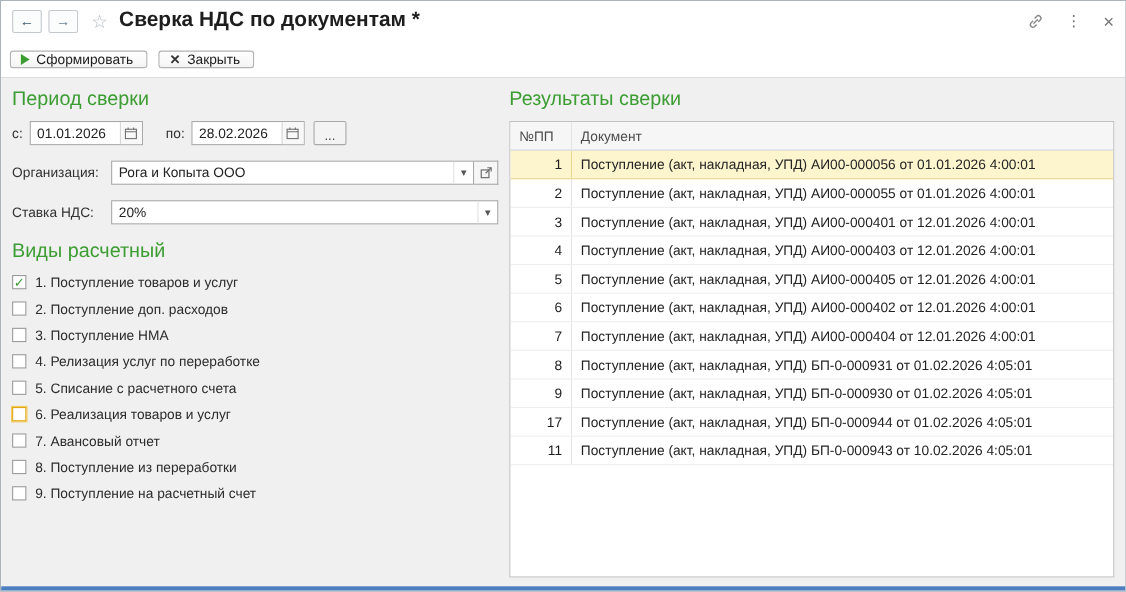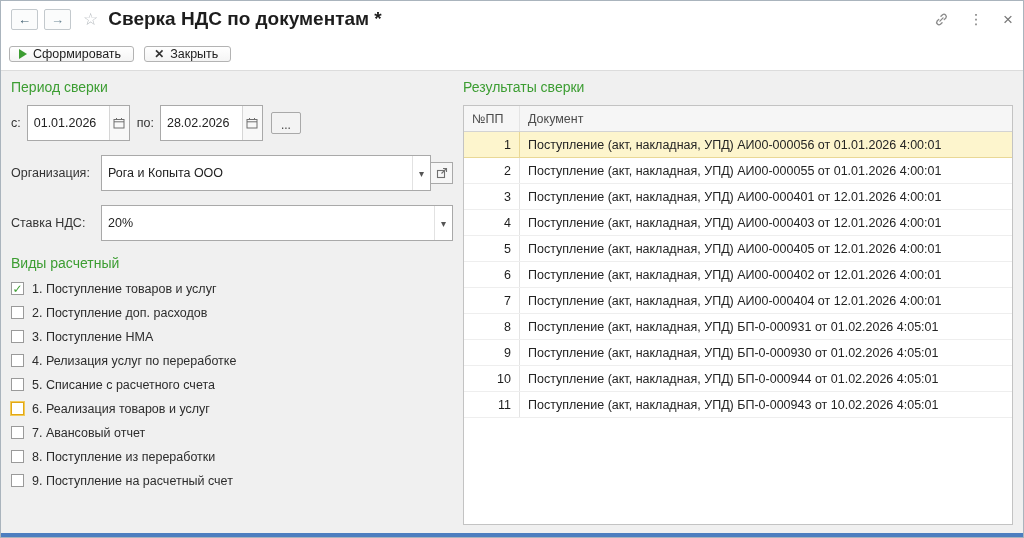--- a/index.html
+++ b/index.html
@@ -49,27 +49,27 @@
     border-left: 8px solid #3c9d32; border-top: 5px solid transparent; border-bottom: 5px solid transparent;
   }
   .x-icon { font-size: 12px; color: #333; font-weight: bold; line-height: 1; }
   
   .content {
     flex: 1; background: #f0f0f0; display: flex; padding: 4px 10px 8px 10px; gap: 10px;
     overflow: hidden;
   }
   .left-panel { width: 442px; flex: 0 0 442px; }
   .right-panel { flex: 1; display: flex; flex-direction: column; }
-  .group-header { color: #3c9d32; font-size: 14px; margin: 4px 0 10px 0; }
+  .group-header { color: #3c9d32; font-size: 18px; margin: 4px 0 10px 0; }
   
   .frow { display: flex; align-items: center; margin-bottom: 14px; }
   .flabel { color: #333; margin-right: 6px; white-space: nowrap; }
   .field {
     display: flex; align-items: stretch; background: #ffffff;
-    border: 1px solid #a9a9a9; height: 36px;
+    border: 1px solid #a9a9a9; height: 22px;
   }
   .field .fvalue { flex: 1; display: flex; align-items: center; padding: 0 6px; white-space: nowrap; overflow: hidden; }
   .icon-cell {
     width: 20px; display: flex; align-items: center; justify-content: center;
     border-left: 1px solid #d6d6d6; background: #f8f8f8; cursor: pointer;
   }
   .combo-arrow {
     width: 18px; display: flex; align-items: center; justify-content: center;
     color: #555; font-size: 10px; cursor: pointer; border-left: 1px solid #e2e2e2;
   }
@@ -165,21 +165,21 @@
           <span class="fvalue">01.01.2026</span>
           <span class="icon-cell">
             <svg width="12" height="12" viewBox="0 0 12 12" fill="none" stroke="#6f6f6f" stroke-width="1">
               <rect x="1" y="2.5" width="10" height="8.5"></rect>
               <line x1="1" y1="4.8" x2="11" y2="4.8"></line>
               <line x1="3.5" y1="1" x2="3.5" y2="3"></line>
               <line x1="8.5" y1="1" x2="8.5" y2="3"></line>
             </svg>
           </span>
         </div>
-        <span class="flabel" style="margin-left:7px">по:</span>
+        <span class="flabel" style="margin-left:21px">по:</span>
         <div class="field date-field">
           <span class="fvalue">28.02.2026</span>
           <span class="icon-cell">
             <svg width="12" height="12" viewBox="0 0 12 12" fill="none" stroke="#6f6f6f" stroke-width="1">
               <rect x="1" y="2.5" width="10" height="8.5"></rect>
               <line x1="1" y1="4.8" x2="11" y2="4.8"></line>
               <line x1="3.5" y1="1" x2="3.5" y2="3"></line>
               <line x1="8.5" y1="1" x2="8.5" y2="3"></line>
             </svg>
           </span>
@@ -289,21 +289,21 @@
             </div>
             <div class="trow">
               <div class="col-num">8</div>
               <div class="col-doc">Поступление (акт, накладная, УПД) БП-0-000931 от 01.02.2026 4:05:01</div>
             </div>
             <div class="trow">
               <div class="col-num">9</div>
               <div class="col-doc">Поступление (акт, накладная, УПД) БП-0-000930 от 01.02.2026 4:05:01</div>
             </div>
             <div class="trow">
-              <div class="col-num">10</div>
+              <div class="col-num">17</div>
               <div class="col-doc">Поступление (акт, накладная, УПД) БП-0-000944 от 01.02.2026 4:05:01</div>
             </div>
             <div class="trow">
               <div class="col-num">11</div>
               <div class="col-doc">Поступление (акт, накладная, УПД) БП-0-000943 от 10.02.2026 4:05:01</div>
             </div>
           </div>
       </div>
     </div>
 

